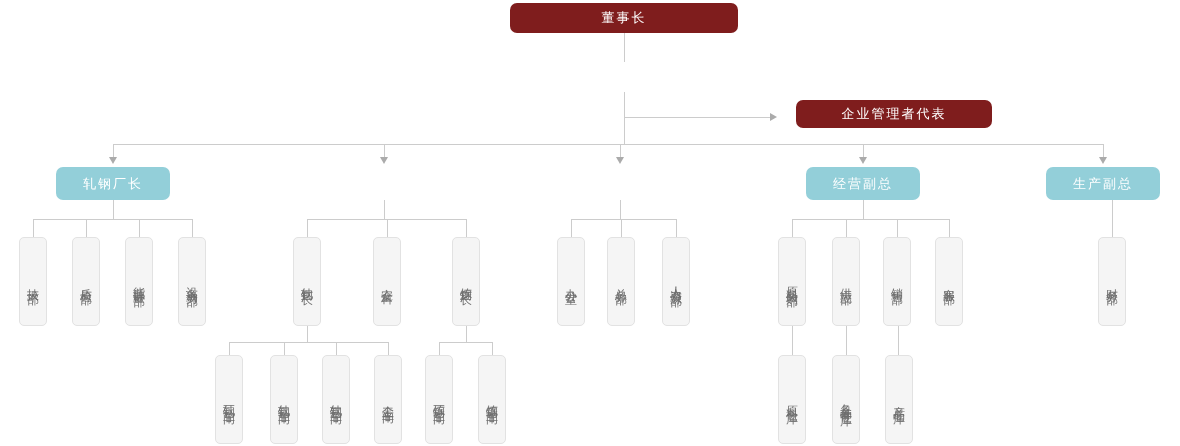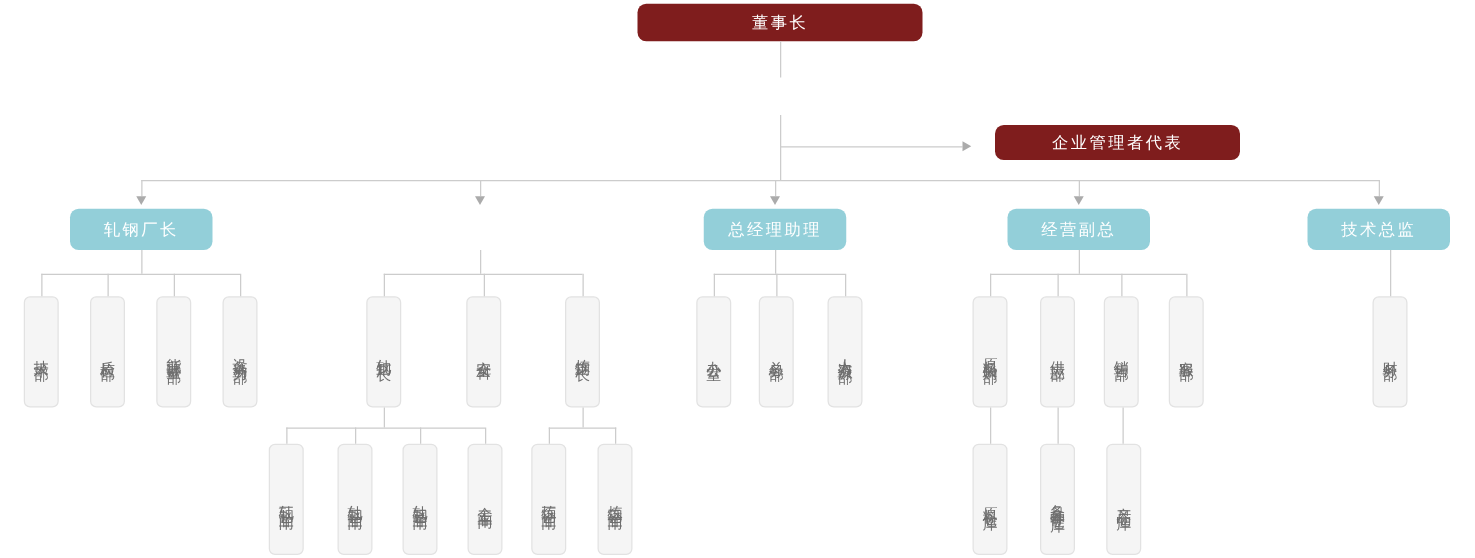--- a/index.html
+++ b/index.html
@@ -61,28 +61,25 @@
   <div class="node lvl-blue" style="left:510px; top:3px; width:228px; height:30px;">
     <span>董事长</span>
   </div>
   <div class="node lvl-blue" style="left:796px; top:100px; width:196px; height:28px;">
     <span>企业管理者代表</span>
   </div>
 
   <div class="node lvl-teal" style="left:56px; top:167px; width:114px; height:33px;">
     <span>轧钢厂长</span>
   </div>
-  <div class="node lvl-teal" style="left:563px; top:167px; width:114px; height:33px;">
-    <span>总经理助理</span>
-  </div>
   <div class="node lvl-teal" style="left:806px; top:167px; width:114px; height:33px;">
     <span>经营副总</span>
   </div>
   <div class="node lvl-teal" style="left:1046px; top:167px; width:114px; height:33px;">
-    <span>技术总监</span>
+    <span>生产副总</span>
   </div>
 
   <div class="node lvl-gray" style="left:19px; top:237px; width:28px; height:89px;">
     <span class="vtext">技术部</span>
   </div>
   <div class="node lvl-gray" style="left:72px; top:237px; width:28px; height:89px;">
     <span class="vtext">质检部</span>
   </div>
   <div class="node lvl-gray" style="left:125px; top:237px; width:28px; height:89px;">
     <span class="vtext">能源计量部</span>

